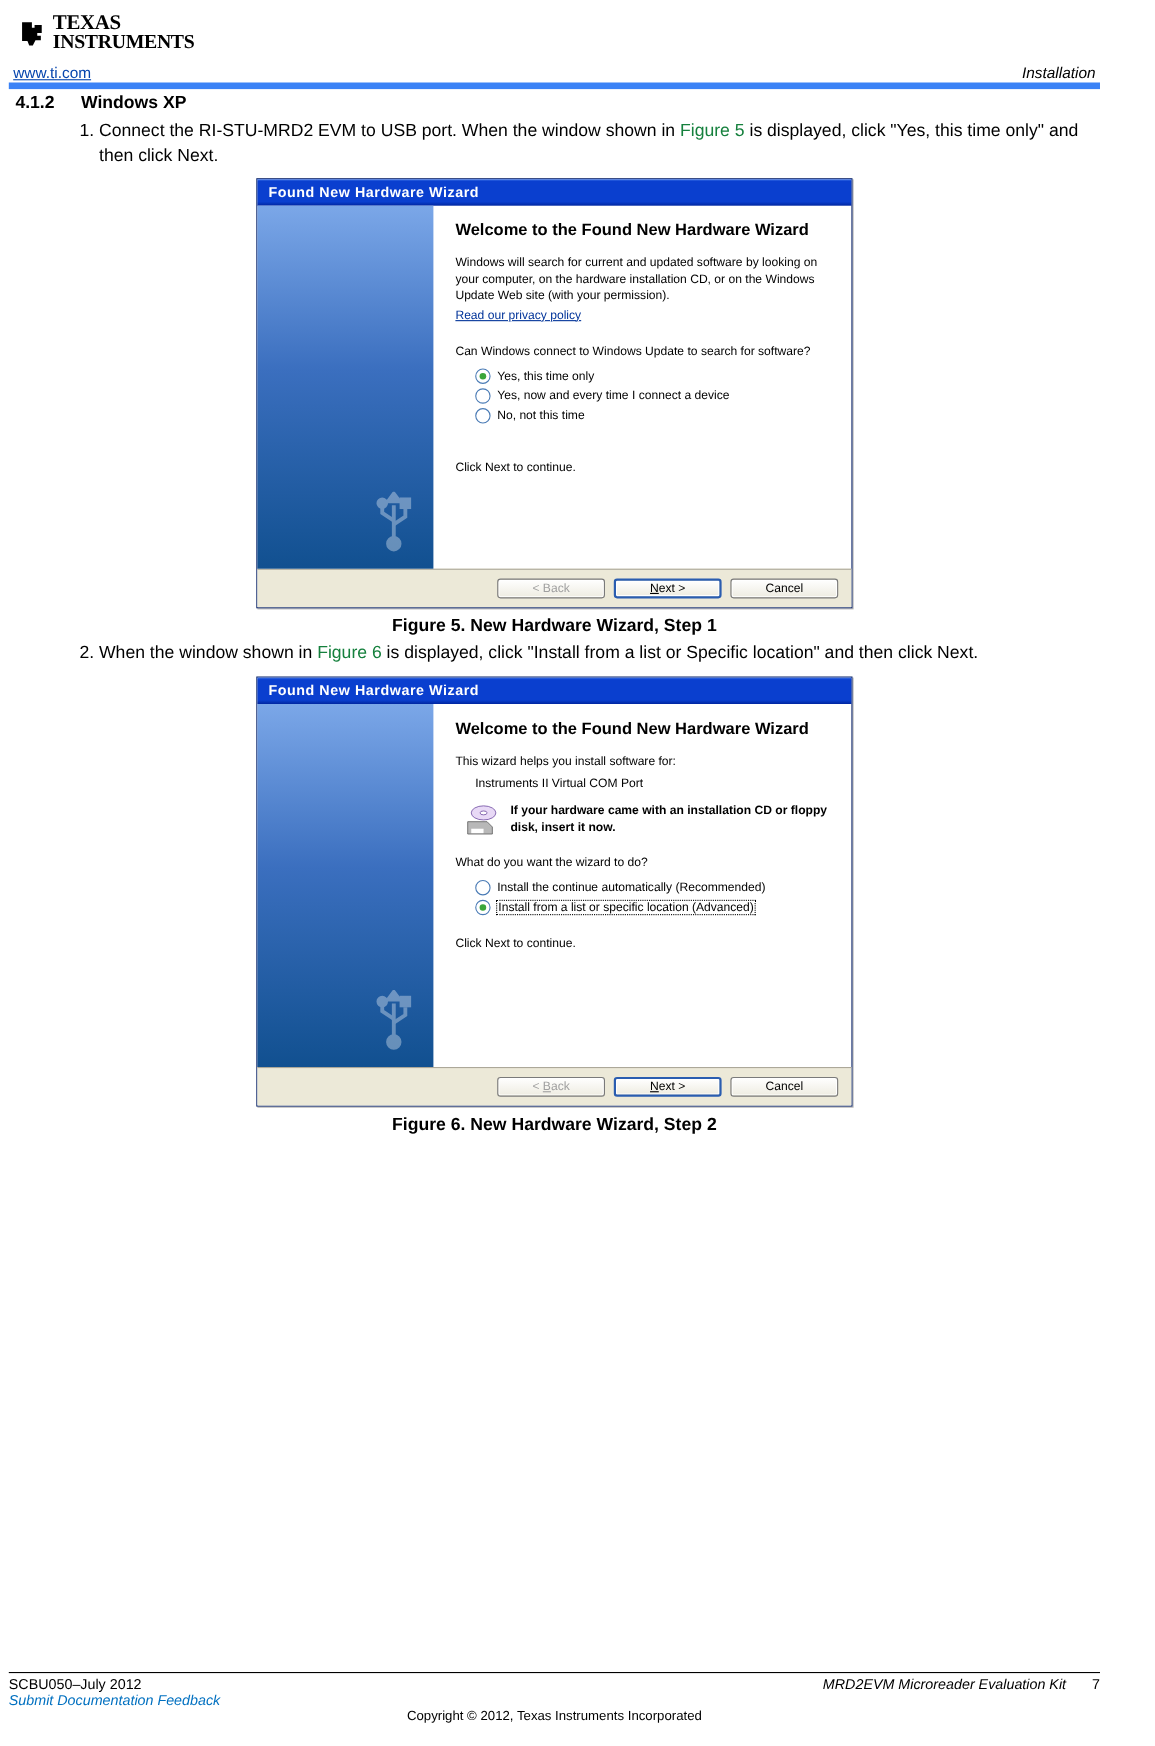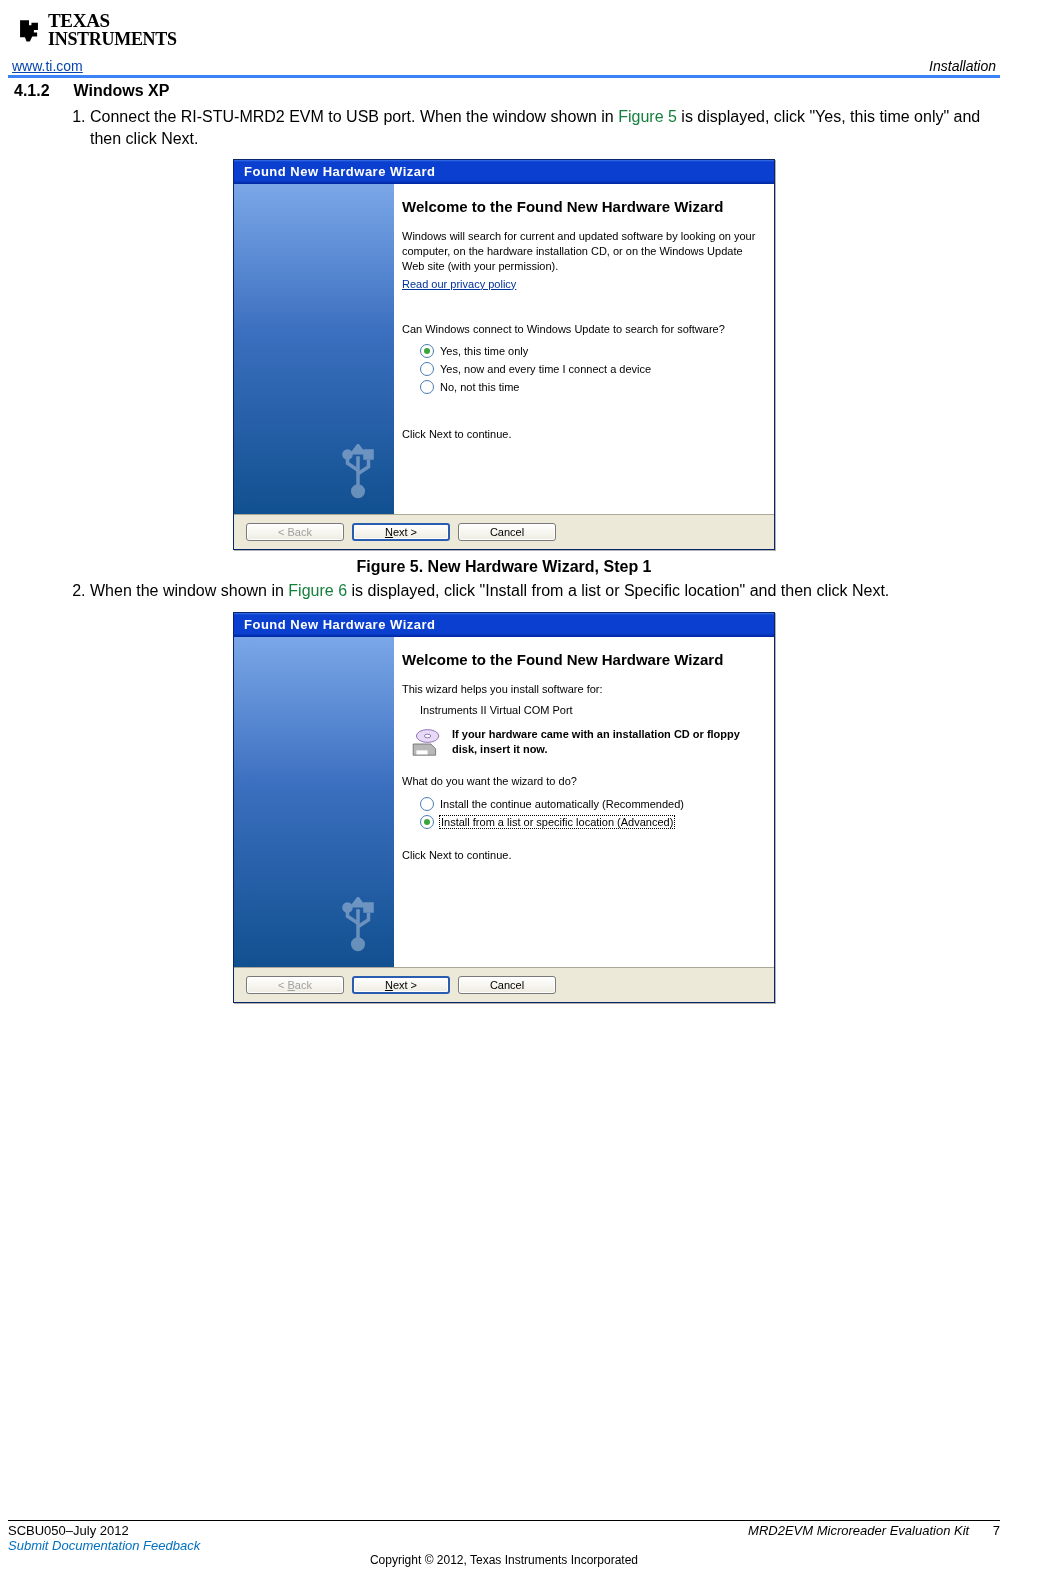--- a/index.html
+++ b/index.html
@@ -33,21 +33,21 @@
     font-size: 19px;
     line-height: 0.95;
     letter-spacing: -0.3px;
   }
   .ti-text .inst { font-size: 18px; }
   .header-row {
     display: flex;
     justify-content: space-between;
     align-items: flex-end;
     padding: 0 4px 1px 4px;
-    border-bottom: 3px solid #3b82f6;
+    border-bottom: 6px solid #3b82f6;
     font-size: 14px;
   }
   .header-row a { color: #0645ad; text-decoration: underline; }
   .header-right { font-style: italic; }
   .section-number {
     font-weight: bold;
     font-style: italic;
     padding: 4px 0 6px 0;
     font-size: 16px;
   }
@@ -98,32 +98,32 @@
   }
   .xp-side-icon {
     position: absolute;
     bottom: 14px;
     right: 8px;
     width: 56px; height: 56px;
     opacity: 0.35;
   }
   .xp-main {
     flex: 1;
-    padding: 14px 18px 8px 8px;
+    padding: 14px 18px 8px 20px;
     color: #000;
   }
   .xp-h1 {
     font-family: Tahoma, Arial, sans-serif;
     font-weight: bold;
     font-size: 15px;
     margin: 0 0 12px 0;
     line-height: 1.25;
   }
   .xp-para { font-size: 11px; line-height: 1.35; margin-bottom: 4px; }
-  .xp-link { color: #003399; text-decoration: underline; display: inline-block; margin-bottom: 32px; font-size: 11px; }
+  .xp-link { color: #003399; text-decoration: underline; display: inline-block; margin-bottom: 20px; font-size: 11px; }
   .xp-question { font-size: 11px; margin-bottom: 8px; line-height: 1.35; }
   .xp-radio-group { margin-left: 18px; }
   .xp-radio-row {
     display: flex; align-items: center; gap: 6px;
     font-size: 11px; margin-bottom: 4px;
   }
   .xp-radio {
     width: 12px; height: 12px; border-radius: 50%;
     border: 1px solid #4a7bb5; background: #fff;
     display: inline-flex; align-items: center; justify-content: center;
@@ -136,21 +136,21 @@
   .xp-radio-label.dashed { outline: 1px dotted #000; outline-offset: 0px; padding: 0 1px; }
   .xp-continue { font-size: 11px; margin-top: 34px; }
   .xp-cd-row { display: flex; align-items: center; gap: 10px; margin: 10px 0 18px 8px; }
   .xp-cd-icon { width: 32px; height: 28px; flex-shrink:0; }
   .xp-cd-text { font-size: 11px; font-weight: bold; line-height: 1.3; }
 
   .xp-buttons {
     background: #ece9d8;
     border-top: 1px solid #aca899;
     padding: 8px 12px;
-    display: flex; gap: 8px;
+    display: flex; justify-content: flex-end; gap: 8px;
   }
   .xp-btn {
     min-width: 76px;
     padding: 2px 10px;
     font-size: 11px;
     font-family: Tahoma, Arial, sans-serif;
     background: linear-gradient(to bottom, #fff, #eeece1);
     border: 1px solid #7a7a7a;
     border-radius: 3px;
     text-align: center;
@@ -317,20 +317,21 @@
             </div>
             <div class="xp-continue" style="margin-top:20px;">Click Next to continue.</div>
           </div>
         </div>
         <div class="xp-buttons">
           <span class="xp-btn disabled"><span>&lt; </span><span class="ul">B</span><span>ack</span></span>
           <span class="xp-btn default"><span class="ul">N</span><span>ext &gt;</span></span>
           <span class="xp-btn">Cancel</span>
         </div>
       </div>
+      <div class="figure-caption">Figure 6. New Hardware Wizard, Step 2</div>
     </div>
 
   </div>
 
   <div class="footer">
     <div class="footer-line"></div>
     <div class="footer-row1">
       <div>
         <span>SCBU050–July 2012</span><br>
         <span class="italic-link">Submit Documentation Feedback</span>

